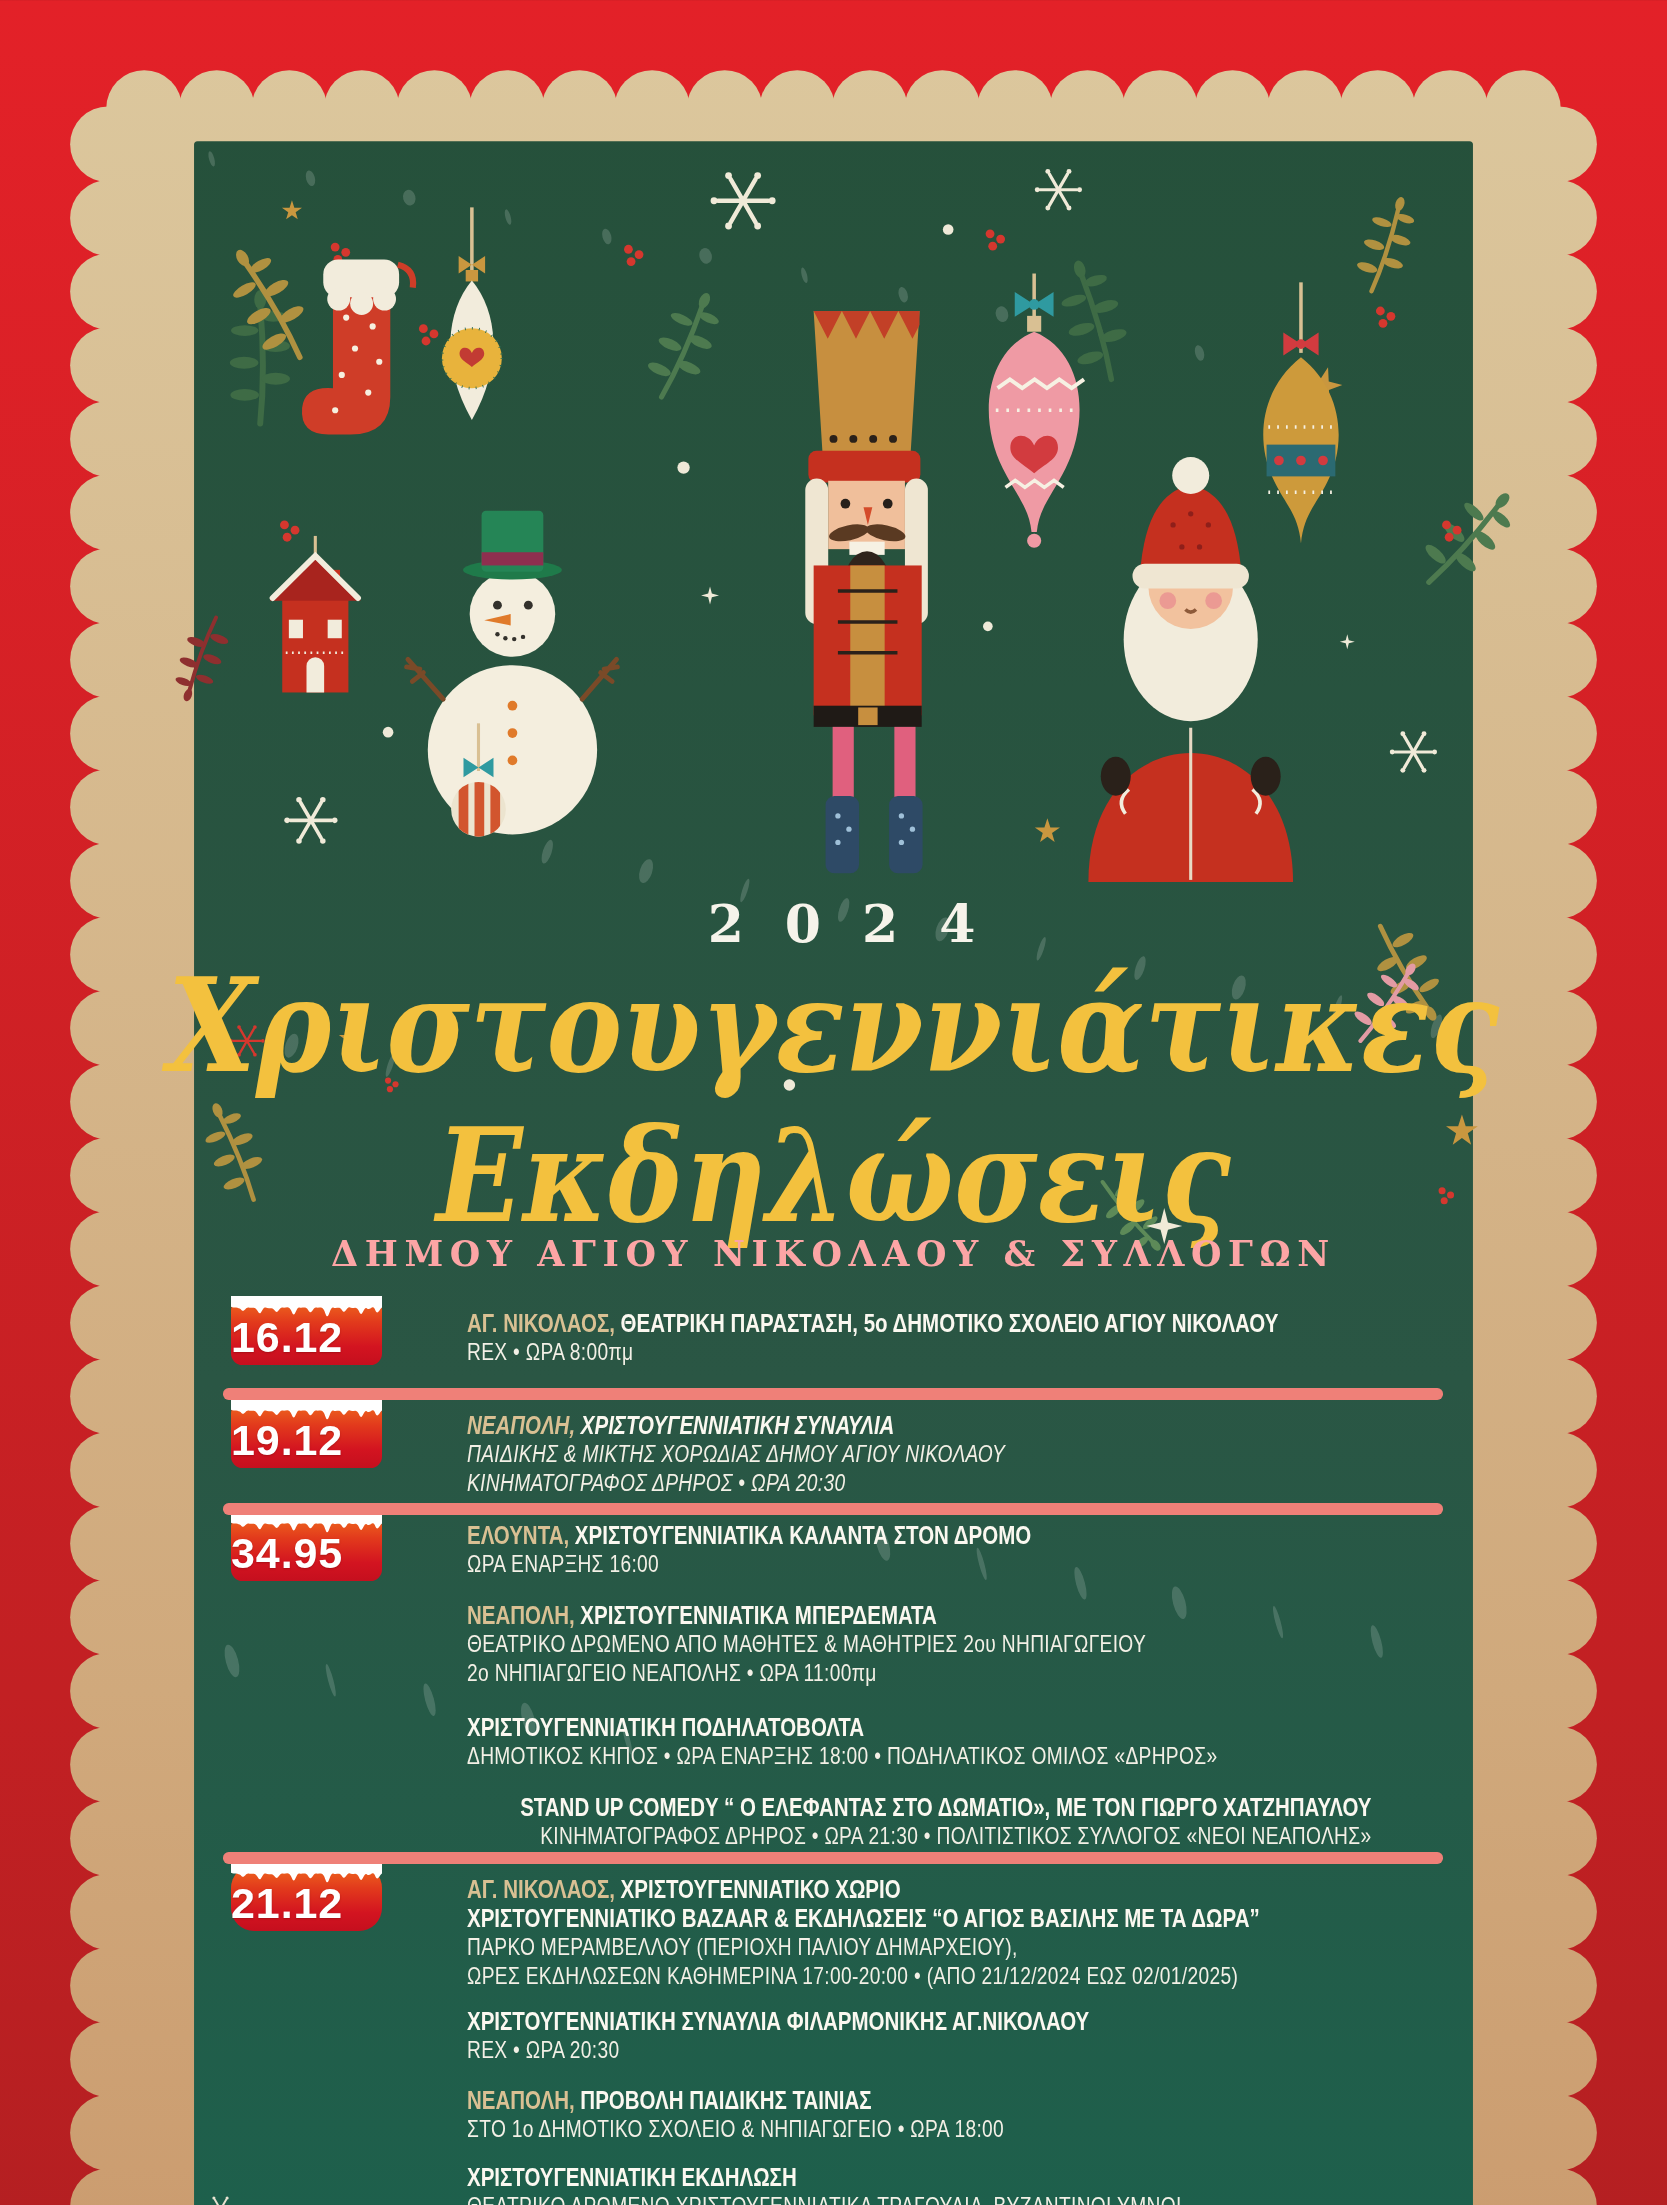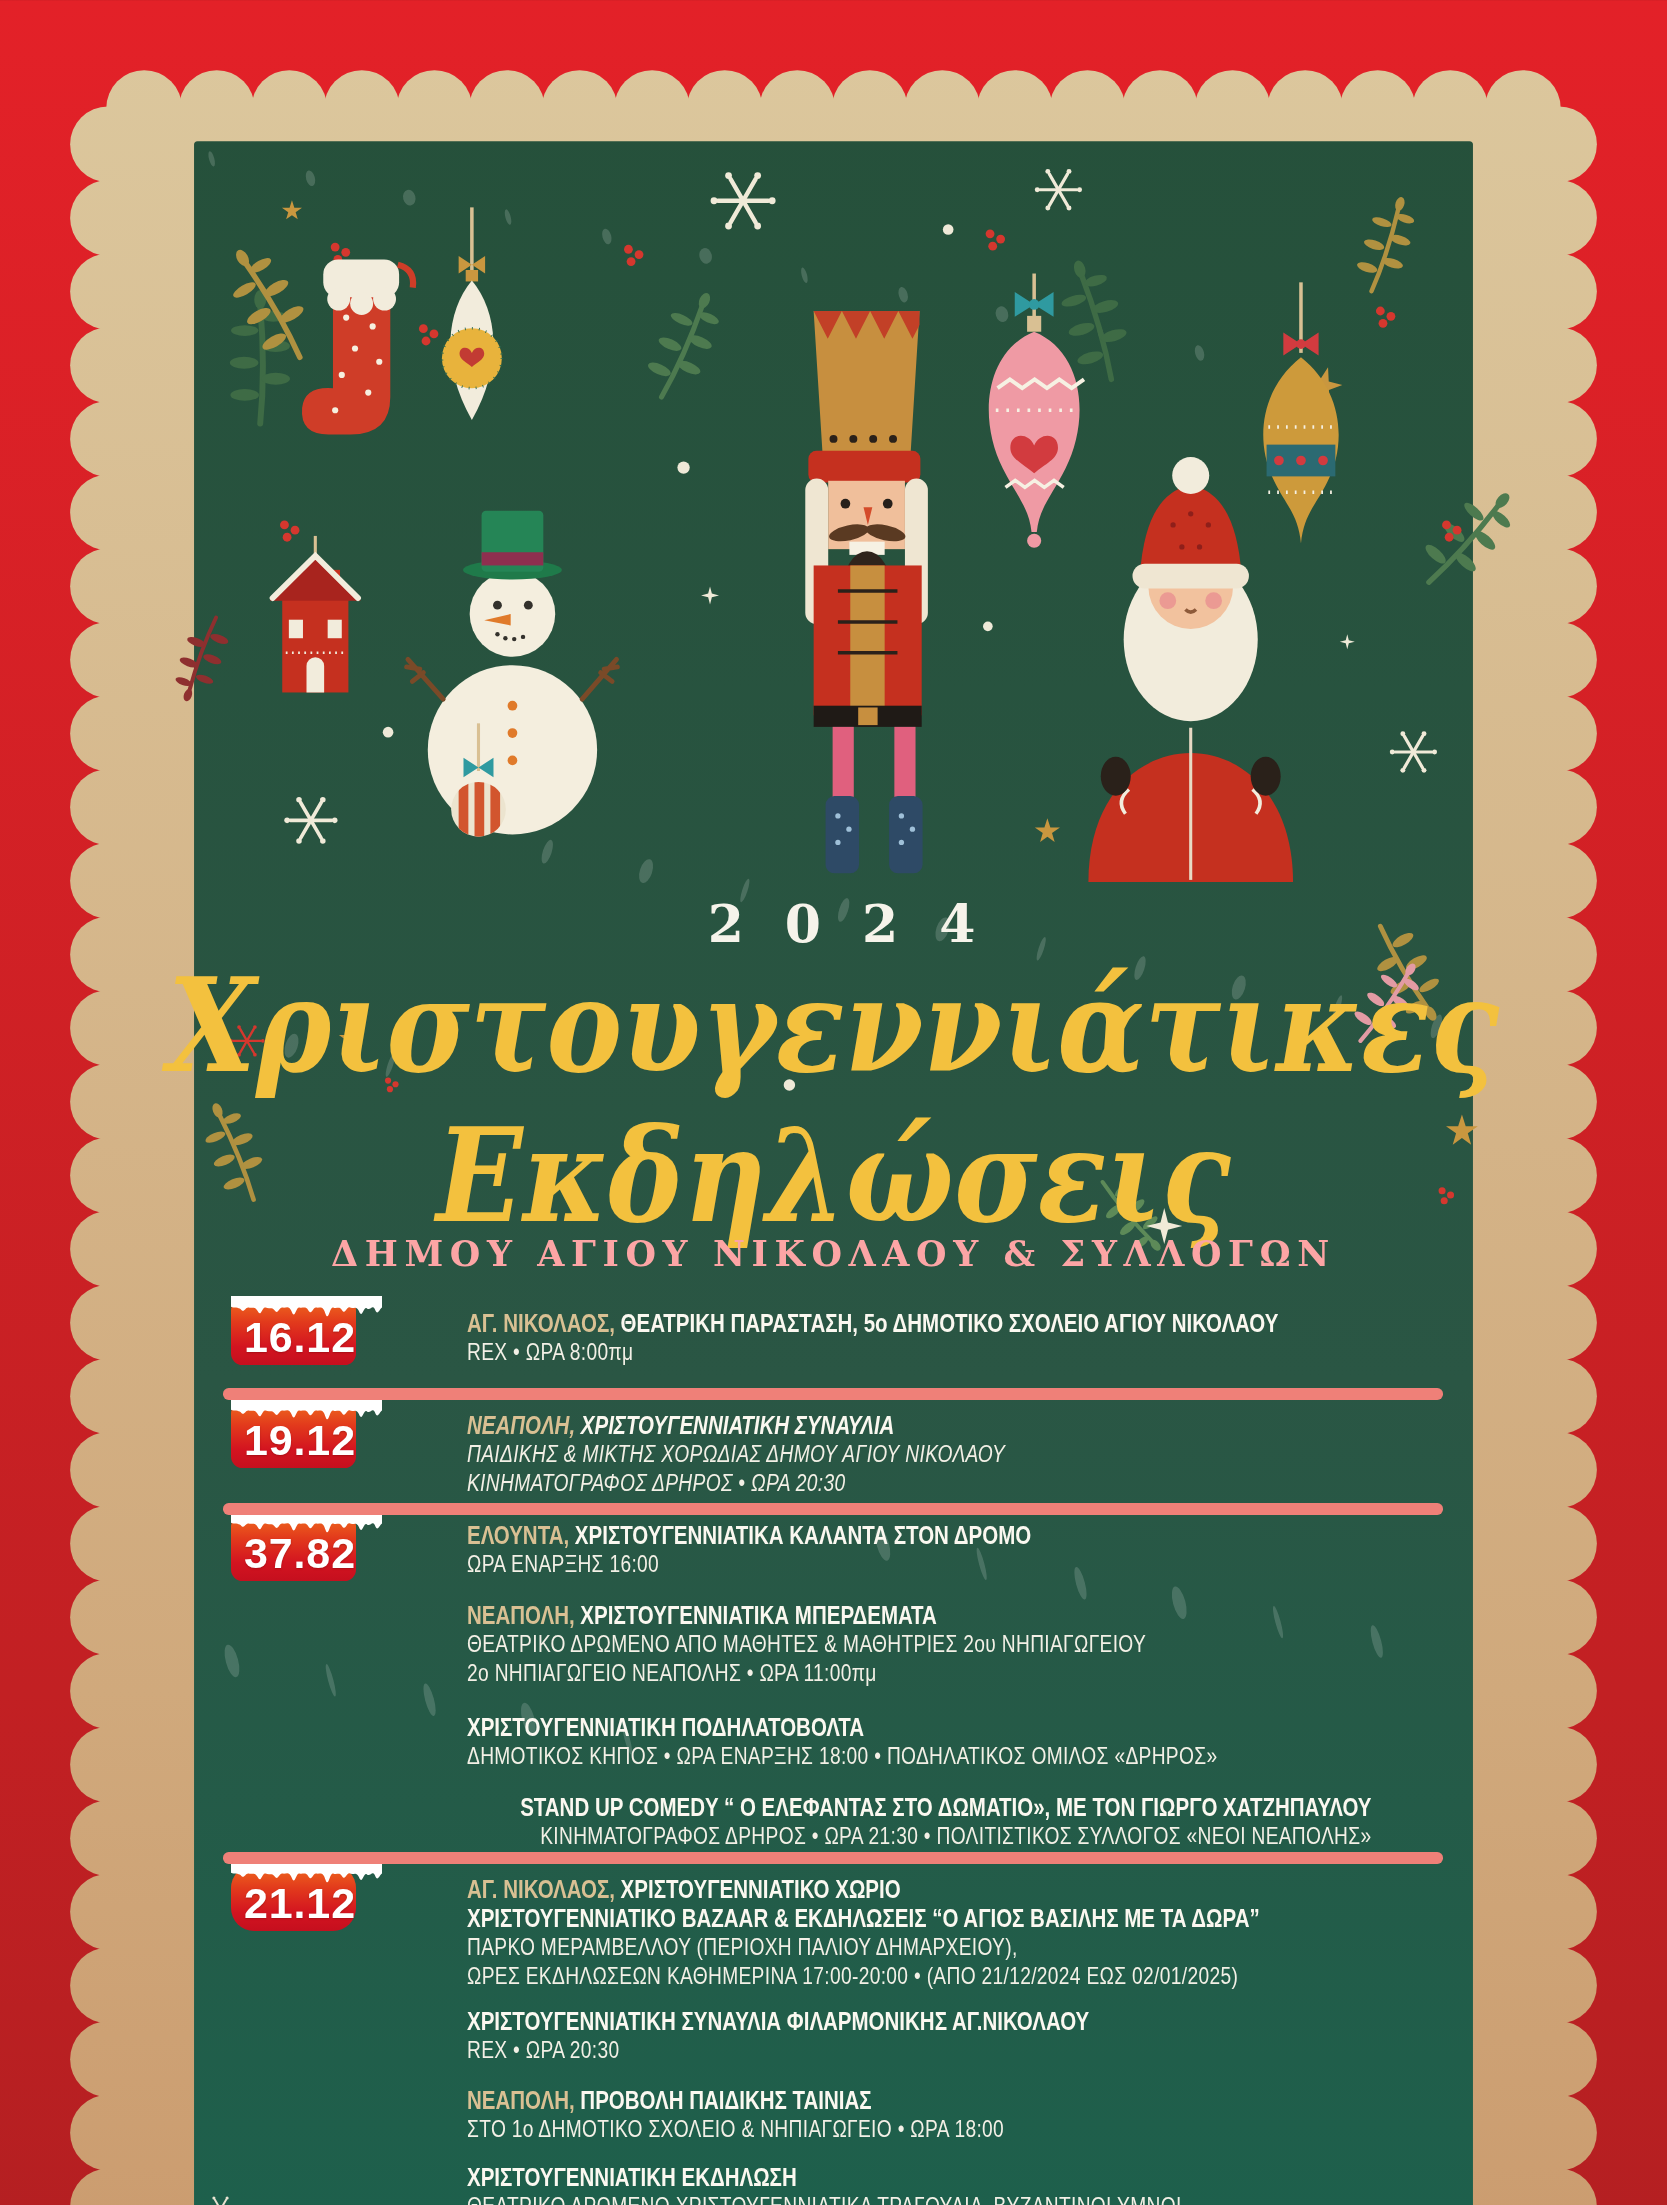--- a/index.html
+++ b/index.html
@@ -17,23 +17,23 @@
     transform:scaleX(.88);transform-origin:50% 50%;line-height:1;}
   .title-main1{top:961px;font-size:129px;}
   .title-main2{top:1111px;font-size:129px;}
   .subtitle{position:absolute;left:0;top:1233px;width:1667px;text-align:center;
     font-family:"DejaVu Serif",serif;font-weight:bold;font-size:35px;color:#fca5a5;
     letter-spacing:6.6px;}
 
   
   .events-layer{position:absolute;left:0;top:0;width:1667px;height:3074px;}
   .group{position:absolute;left:0;top:0;width:1667px;height:0;}
-  .badge{position:absolute;left:231px;width:125px;height:66px;border-radius:11.5px;
+  .badge{position:absolute;left:231px;width:151px;height:66px;border-radius:11.5px;
     background:linear-gradient(180deg,#ef6a1e 0%,#e23a1c 35%,#d31420 72%,#c50f1e 100%);
-    display:flex;align-items:center;justify-content:flex-end;}
+    display:flex;align-items:center;justify-content:flex-start;}
   .badge .snowcap{position:absolute;left:0;top:-2.6px;width:151px;height:32px;}
   .badge-num{position:relative;margin-top:11.5px;font-size:43px;font-weight:bold;color:#ffffff;
     letter-spacing:0.9px;text-shadow:0 1.3px 1.8px rgba(120,10,10,.45);}
   .block{position:absolute;left:459px;width:1103px;margin-left:8px;}
   .line{white-space:nowrap;height:29px;line-height:29px;transform:scaleX(.82);
     transform-origin:0 50%;}
   .s-loc{color:#d9c093;font-weight:bold;font-size:25px;}
   .s-b{color:#fbf8f0;font-weight:bold;font-size:25px;}
   .s-n{color:#f3f0e6;font-weight:normal;font-size:23.4px;letter-spacing:0.4px;}
   .divider{position:absolute;left:223px;width:1220px;height:11.5px;border-radius:5.7px;
@@ -529,21 +529,21 @@
           <div class="line"><span class="s-n">ΠΑΙΔΙΚΗΣ &amp; ΜΙΚΤΗΣ ΧΟΡΩΔΙΑΣ ΔΗΜΟΥ ΑΓΙΟΥ ΝΙΚΟΛΑΟΥ</span></div>
           <div class="line"><span class="s-n">ΚΙΝΗΜΑΤΟΓΡΑΦΟΣ ΔΡΗΡΟΣ • ΩΡΑ 20:30</span></div>
         </div>
       </div>
 
   <div class="group">
     <div class="badge" style="top: 1515px;">
       <svg class="snowcap" viewBox="0 0 340 72" preserveAspectRatio="none">
         <path fill="#ffffff" d="M0,0 H340 V26 C334,30 330,46 324,30 C318,18 314,34 306,28 C298,22 296,54 288,34 C282,20 276,30 268,26 C260,22 258,44 250,32 C244,22 238,30 230,26 C222,22 220,62 212,38 C206,20 200,28 192,26 C184,24 182,46 174,32 C168,22 162,28 154,26 C146,24 144,56 136,34 C130,20 124,28 116,26 C108,24 106,44 98,32 C92,24 86,30 78,26 C70,22 68,50 60,34 C54,22 48,28 40,26 C32,24 30,40 22,30 C16,24 8,28 0,24 Z"></path>
       </svg>
-      <span class="badge-num">37.82</span>
+      <span class="badge-num">34.95</span>
     </div>
   <div class="block" style="top: 1521px;">
           <div class="line"><span class="s-loc">ΕΛΟΥΝΤΑ,</span><span class="s-b"> ΧΡΙΣΤΟΥΓΕΝΝΙΑΤΙΚΑ ΚΑΛΑΝΤΑ ΣΤΟΝ ΔΡΟΜΟ</span></div>
           <div class="line"><span class="s-n">ΩΡΑ ΕΝΑΡΞΗΣ 16:00</span></div>
         </div>
         <div class="block" style="top: 1601px;">
           <div class="line"><span class="s-loc">ΝΕΑΠΟΛΗ,</span><span class="s-b"> ΧΡΙΣΤΟΥΓΕΝΝΙΑΤΙΚΑ ΜΠΕΡΔΕΜΑΤΑ</span></div>
           <div class="line"><span class="s-n">ΘΕΑΤΡΙΚΟ ΔΡΩΜΕΝΟ ΑΠΟ ΜΑΘΗΤΕΣ &amp; ΜΑΘΗΤΡΙΕΣ 2ου ΝΗΠΙΑΓΩΓΕΙΟΥ</span></div>
           <div class="line"><span class="s-n">2ο ΝΗΠΙΑΓΩΓΕΙΟ ΝΕΑΠΟΛΗΣ • ΩΡΑ 11:00πμ</span></div>
         </div>

